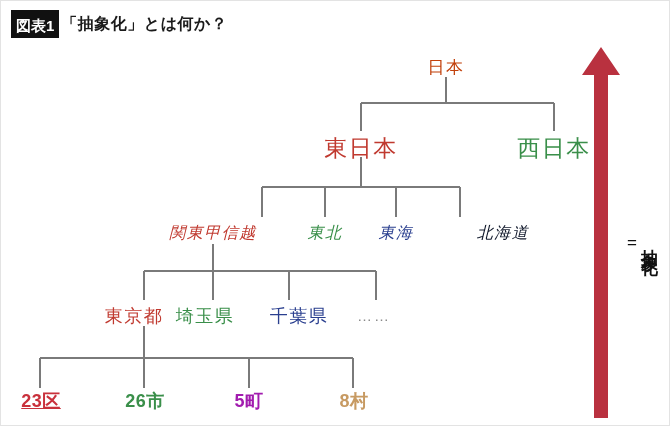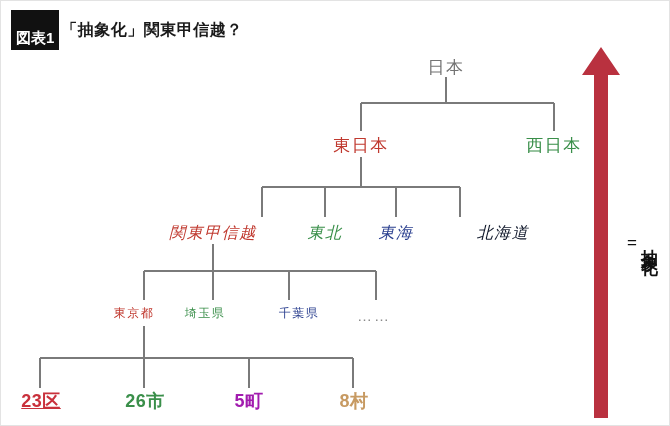--- a/index.html
+++ b/index.html
@@ -26,21 +26,21 @@
     display: flex;
     align-items: center;
     white-space: nowrap;
   }
   #figure-badge {
     background: #111111;
     color: #ffffff;
     font-size: 15px;
     font-weight: bold;
     line-height: 1;
-    padding: 20px 5px 5px 5px;
+    padding: 8px 5px 5px 5px;
     letter-spacing: 0px;
   }
   #title-text {
     color: #1a1a1a;
     font-size: 16px;
     font-weight: bold;
     margin-left: 2px;
     letter-spacing: 0.5px;
   }
 
@@ -55,23 +55,23 @@
 
   .node {
     position: absolute;
     transform: translateX(-50%);
     white-space: nowrap;
     font-size: 16px;
     line-height: 1;
     letter-spacing: 1.5px;
   }
   .node.lvl1 { font-size: 17px; }
-  .node.lvl2 { font-size: 17px; font-family: Liberation Serif, serif; }
+  .node.lvl2 { font-size: 23px; font-family: Liberation Serif, serif; }
   .node.lvl3 { font-size: 16px; font-style: italic; }
-  .node.lvl4 { font-size: 12px; }
+  .node.lvl4 { font-size: 18px; }
   .node.lvl5 {
     font-size: 18px;
     font-weight: bold;
     letter-spacing: 0.5px;
   }
   .node.dots {
     color: #8a8a8a;
     font-size: 15px;
     letter-spacing: 2px;
   }
@@ -109,21 +109,21 @@
     line-height: 1;
   }
 </style>
 </head>
 <body>
 
 <div id="page">
 
   <div id="title-bar">
     <span id="figure-badge">図表1</span>
-    <span id="title-text">「抽象化」関東甲信越？</span>
+    <span id="title-text">「抽象化」とは何か？</span>
   </div>
 
   <svg id="tree-svg" viewBox="0 0 670 426" xmlns="http://www.w3.org/2000/svg">
     <g stroke="#7a7a7a" stroke-width="1.4" fill="none" shape-rendering="crispEdges">
 
       <line x1="445" y1="76" x2="445" y2="102"></line>
       <line x1="360" y1="102" x2="553" y2="102"></line>
       <line x1="360" y1="102" x2="360" y2="130"></line>
       <line x1="553" y1="102" x2="553" y2="130"></line>
 
@@ -143,21 +143,21 @@
 
       <line x1="143" y1="325" x2="143" y2="357"></line>
       <line x1="39" y1="357" x2="352" y2="357"></line>
       <line x1="39" y1="357" x2="39" y2="387"></line>
       <line x1="143" y1="357" x2="143" y2="387"></line>
       <line x1="248" y1="357" x2="248" y2="387"></line>
       <line x1="352" y1="357" x2="352" y2="387"></line>
     </g>
   </svg>
 
-  <div class="node lvl1" style="left:445px; top:58px; color:#737373;">日本</div>
+  <div class="node lvl1" style="left:445px; top:58px; color:#c2410c;">日本</div>
 
   <div class="node lvl2" style="left:360px; top:136px; color:#c0392f;">東日本</div>
   <div class="node lvl2" style="left:553px; top:136px; color:#3a8f4a;">西日本</div>
 
   <div class="node lvl3" style="left:212px; top:224px; color:#c0392f;">関東甲信越</div>
   <div class="node lvl3" style="left:324px; top:224px; color:#3a8f4a;">東北</div>
   <div class="node lvl3" style="left:395px; top:224px; color:#2a3f8f;">東海</div>
   <div class="node lvl3" style="left:459px; top:224px; color:#0f172a;margin-left:43px;">北海道</div>
 
   <div class="node lvl4" style="left:133px; top:306px; color:#c0392f;">東京都</div>

